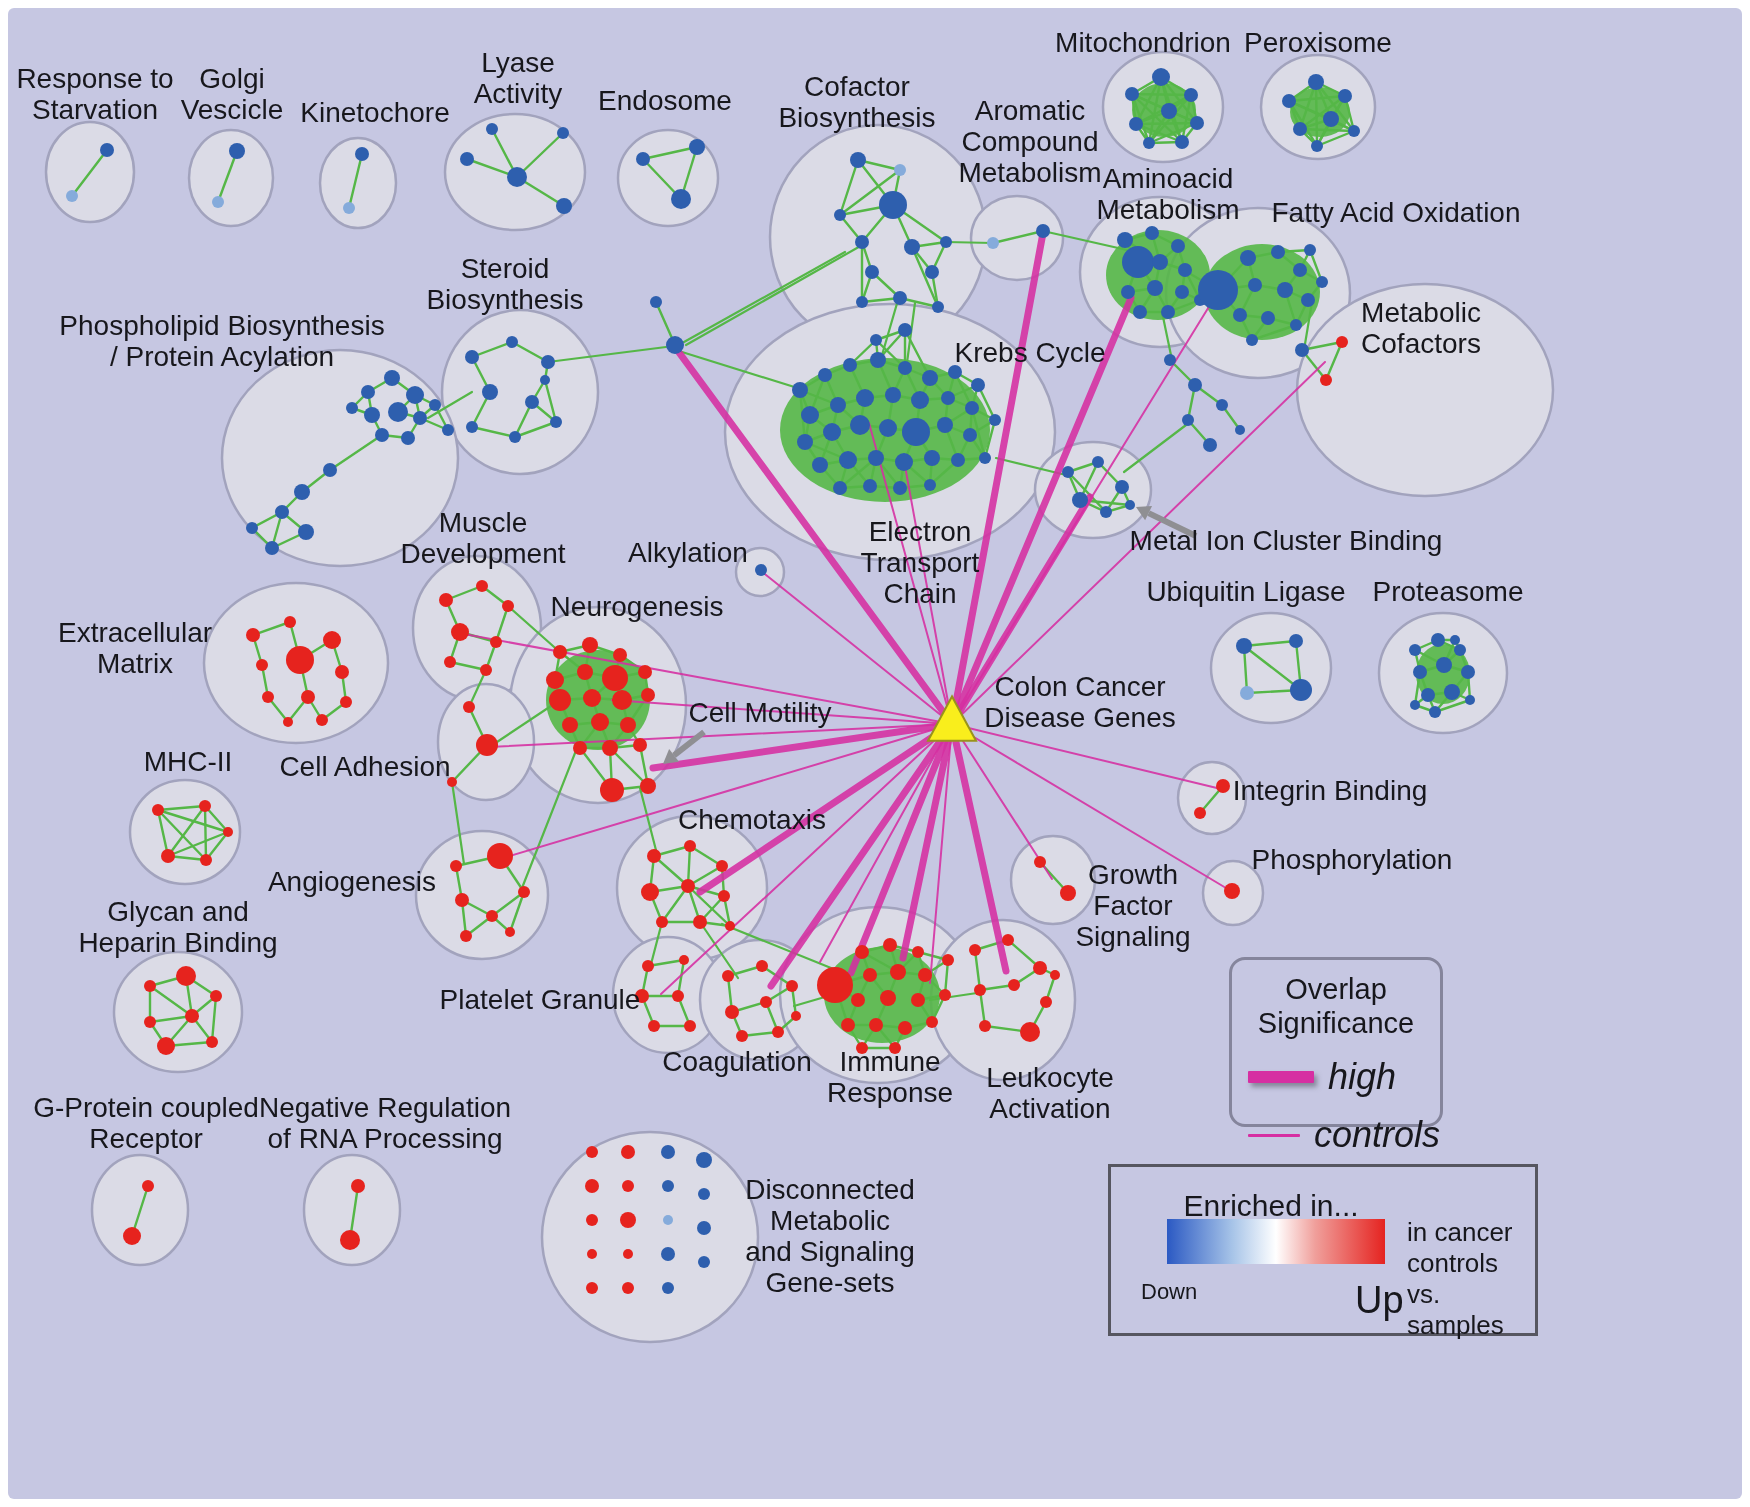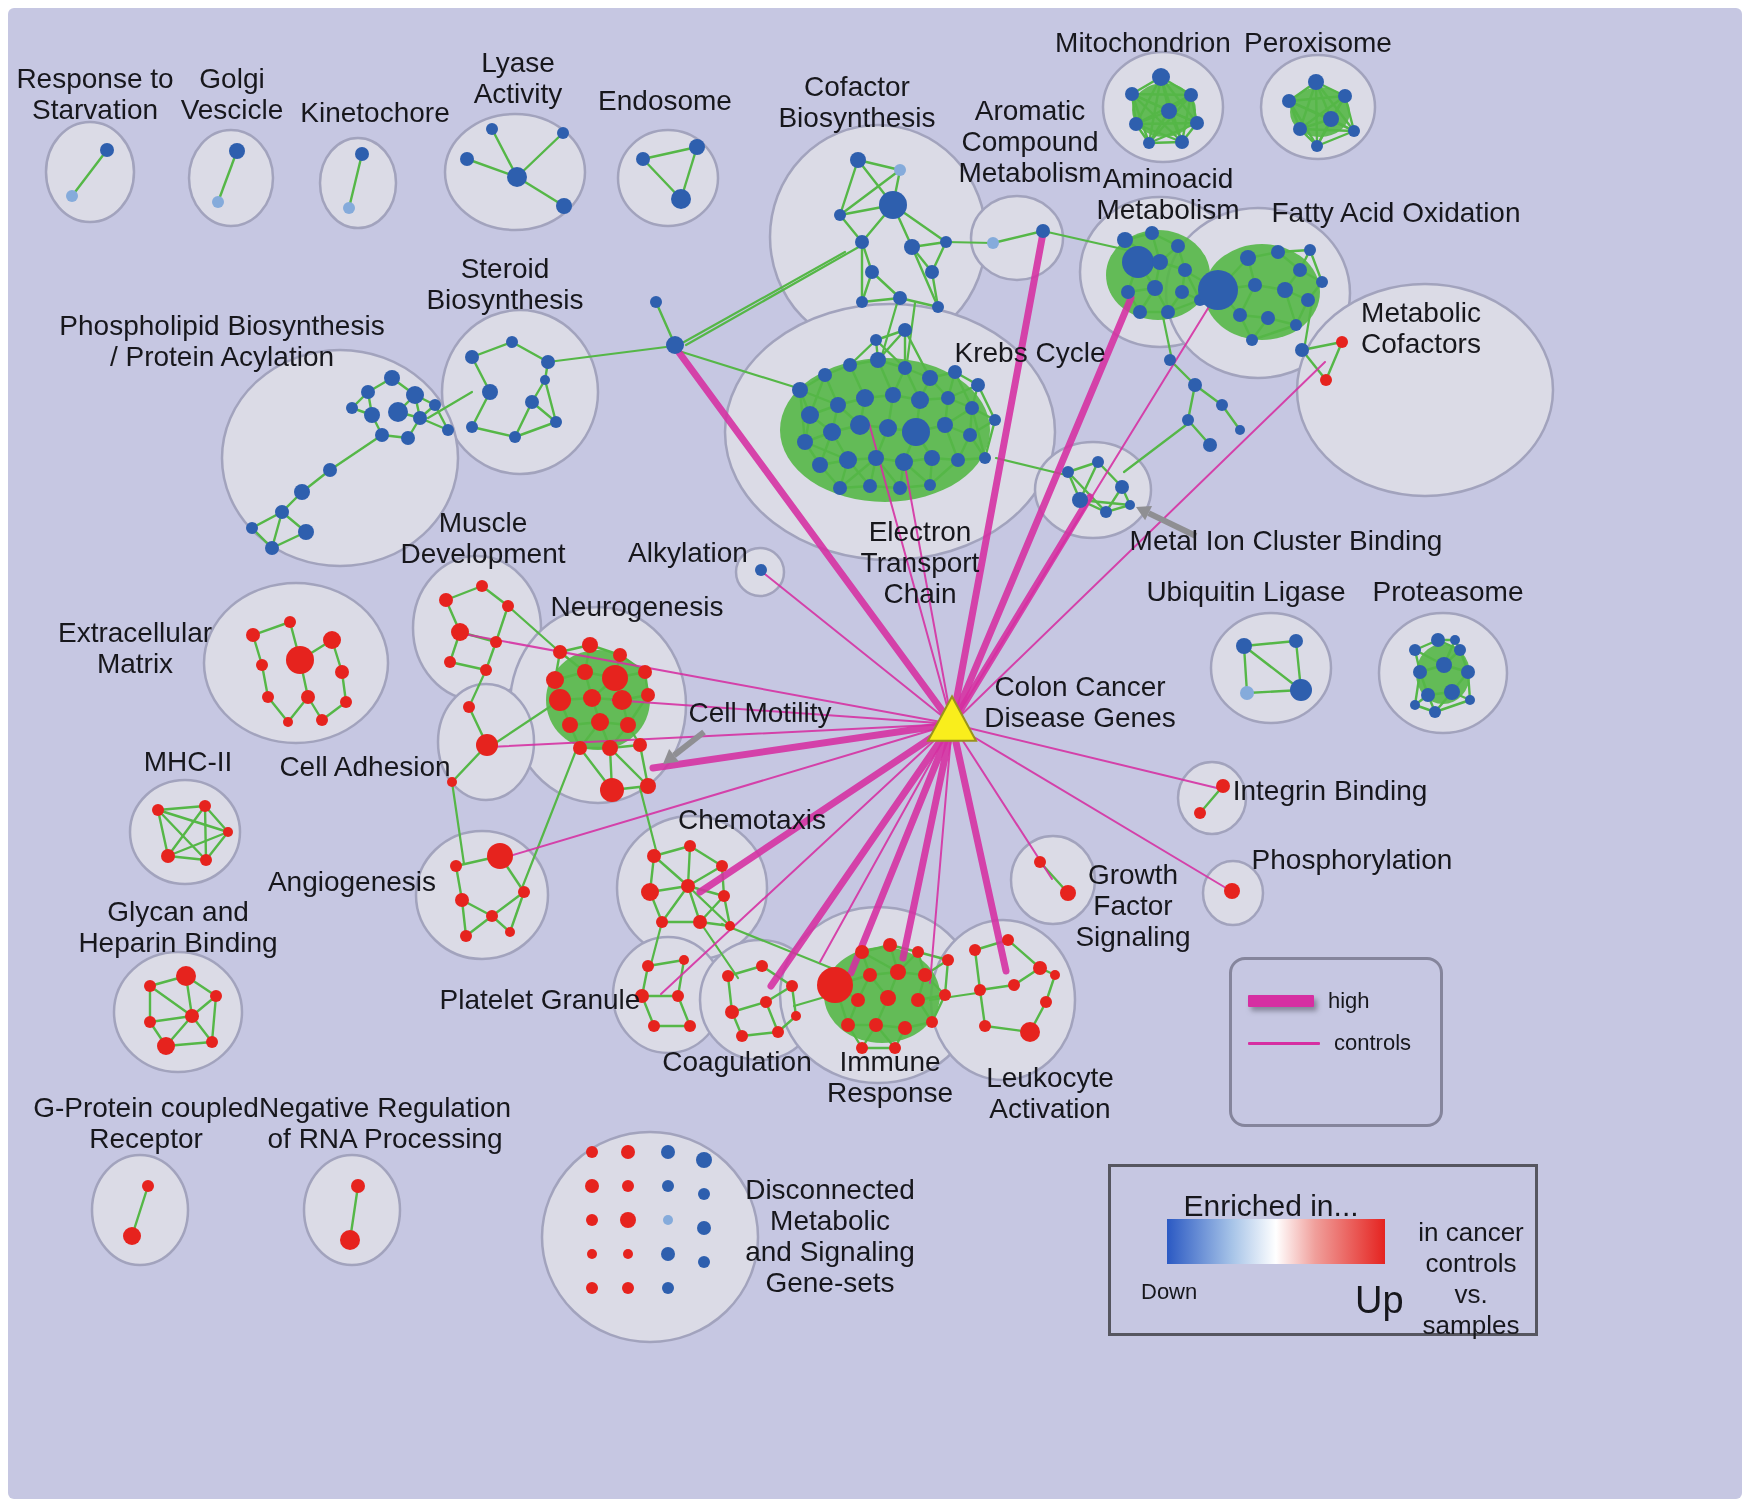--- a/index.html
+++ b/index.html
@@ -12,30 +12,30 @@
   .legend{position:absolute;box-sizing:border-box;z-index:5;color:#17171c;}
   .legend.overlap{
     left:1229px;top:957px;width:214px;height:170px;
     border:3px solid #85859c;border-radius:16px;padding-top:12px;
   }
   .lg-title{text-align:center;font-size:29px;line-height:34px;}
   .lg-row{display:flex;align-items:center;gap:14px;margin:16px 0 0 16px;}
   .bar{display:inline-block;border-radius:1px;}
   .bar.thick{width:66px;height:12px;box-shadow:3px 4px 5px rgba(80,80,95,.55);}
   .bar.thin{width:72px;height:3px;}
-  .lg-lab{font-size:22px;}
+  .lg-lab{font-size:36px;font-style:italic;}
   .legend.enrich{
     left:1108px;top:1164px;width:430px;height:172px;
     border:3px solid #565660;background:transparent;
   }
   .en-title{position:absolute;left:0;top:10px;width:320px;text-align:center;font-size:30px;margin-top:12px;}
   .grad{position:absolute;left:56px;top:52px;width:218px;height:45px;}
   .en-down{position:absolute;left:30px;top:112px;font-size:22px;}
   .en-up{position:absolute;left:244px;top:112px;font-size:38px;}
-  .en-note{position:absolute;left:296px;top:50px;width:128px;text-align:center;
+  .en-note{position:absolute;left:296px;top:50px;width:128px;
     font-size:26px;line-height:31px;}
 </style>
 </head>
 <body>
 
 <svg id="net" width="1750" height="1507" viewBox="0 0 1750 1507">
     <rect x="0" y="0" width="1750" height="1507" fill="#ffffff"></rect>
     <rect x="8" y="8" width="1734" height="1491" rx="6" fill="#c6c7e2"></rect>
     <g>
       <ellipse cx="90" cy="172" rx="44" ry="50" fill="#dbdbe6" stroke="#a2a3bd" stroke-width="2.5"></ellipse>
@@ -950,20 +950,24 @@
       <text x="737" y="1071" text-anchor="middle" font-size="28" fill="#17171c"><tspan x="737" dy="0">Coagulation</tspan></text>
       <text x="890" y="1071" text-anchor="middle" font-size="28" fill="#17171c"><tspan x="890" dy="0">Immune</tspan><tspan x="890" dy="31">Response</tspan></text>
       <text x="1050" y="1087" text-anchor="middle" font-size="28" fill="#17171c"><tspan x="1050" dy="0">Leukocyte</tspan><tspan x="1050" dy="31">Activation</tspan></text>
       <text x="146" y="1117" text-anchor="middle" font-size="28" fill="#17171c"><tspan x="146" dy="0">G-Protein coupled</tspan><tspan x="146" dy="31">Receptor</tspan></text>
       <text x="385" y="1117" text-anchor="middle" font-size="28" fill="#17171c"><tspan x="385" dy="0">Negative Regulation</tspan><tspan x="385" dy="31">of RNA Processing</tspan></text>
       <text x="830" y="1199" text-anchor="middle" font-size="28" fill="#17171c"><tspan x="830" dy="0">Disconnected</tspan><tspan x="830" dy="31">Metabolic</tspan><tspan x="830" dy="31">and Signaling</tspan><tspan x="830" dy="31">Gene-sets</tspan></text>
     </g>
   </svg>
 
 <div class="legend overlap">
+  <div class="lg-title">
+    <div>Overlap</div>
+    <div>Significance</div>
+  </div>
   <div class="lg-row">
     <span class="bar thick" style="background: rgb(214, 47, 162);"></span>
     <span class="lg-lab">high</span>
   </div>
   <div class="lg-row">
     <span class="bar thin" style="background: rgb(214, 47, 162);"></span>
     <span class="lg-lab">controls</span>
   </div>
 </div>
 

